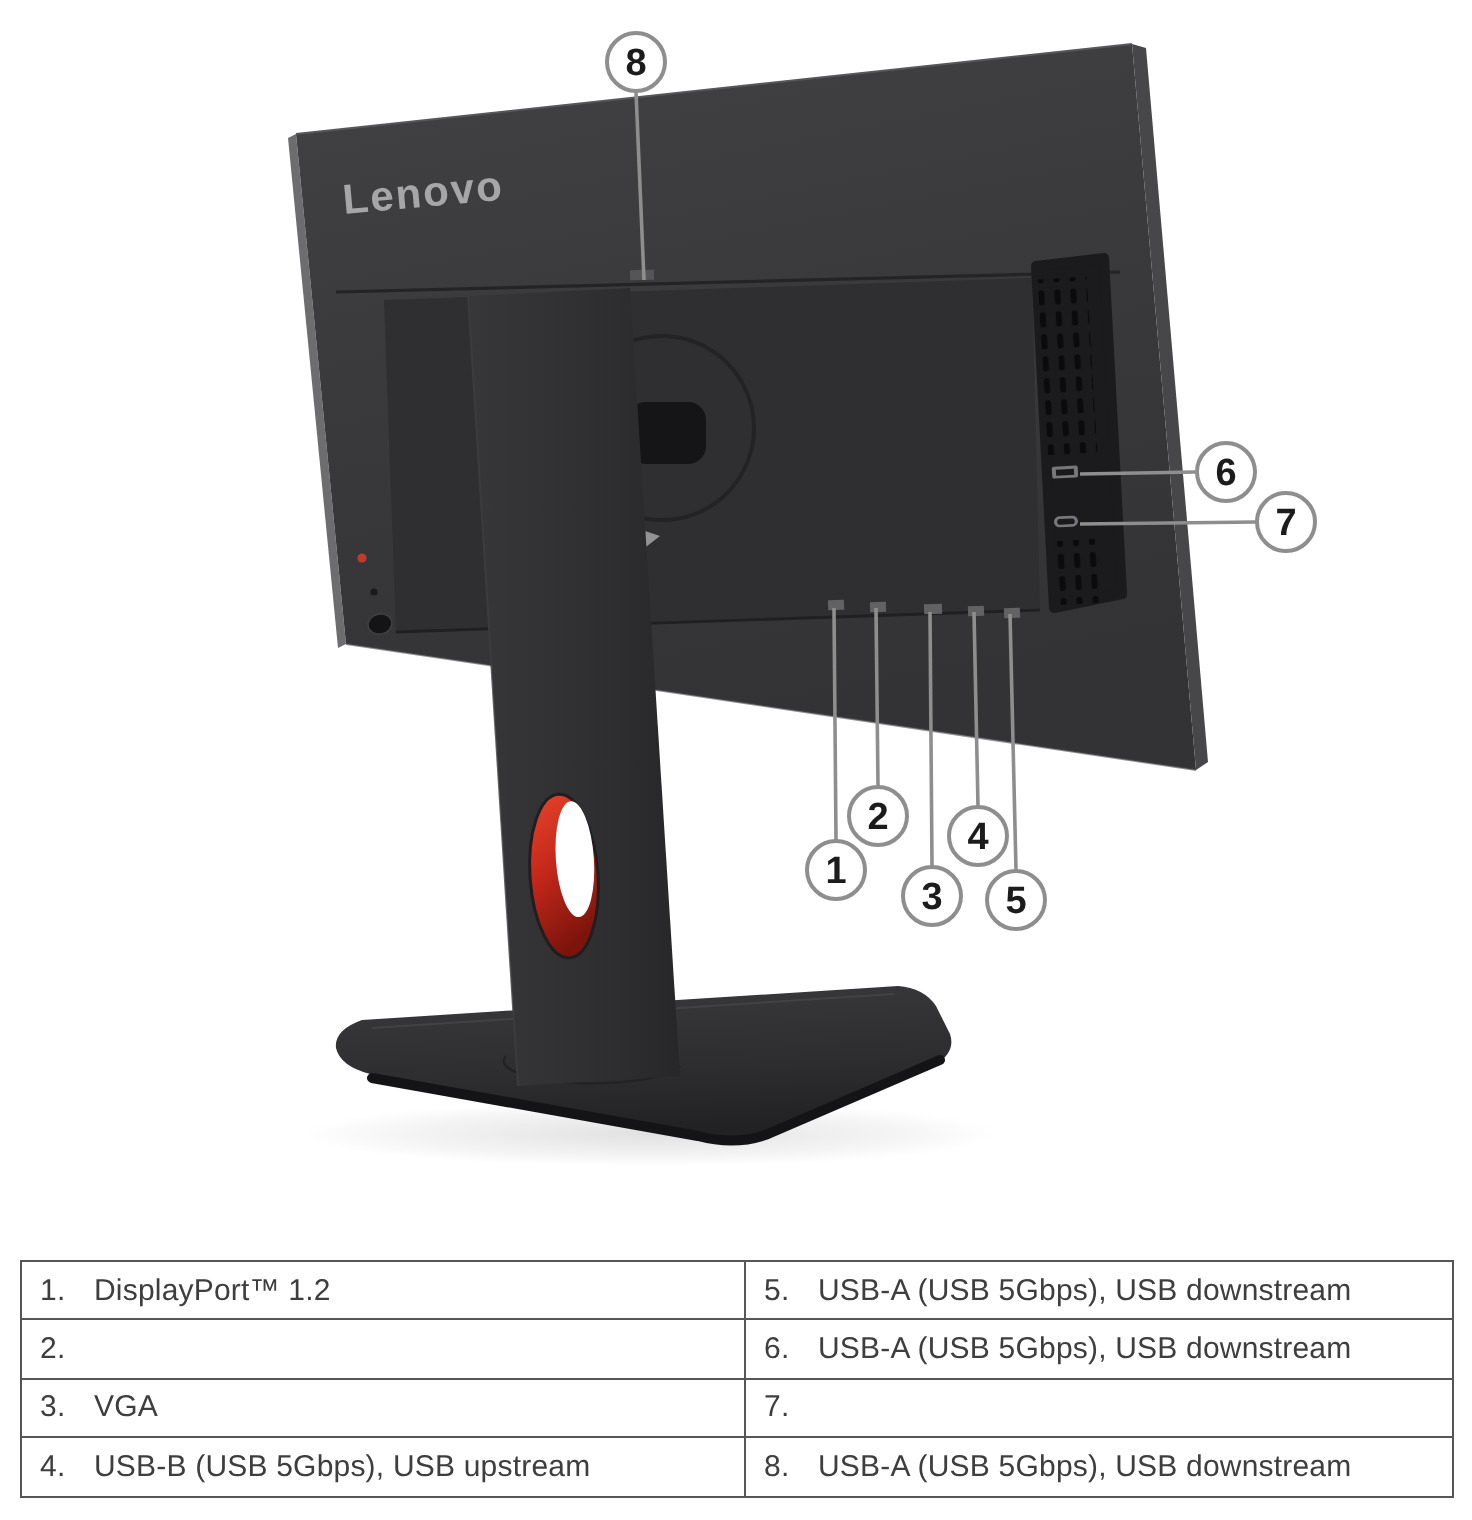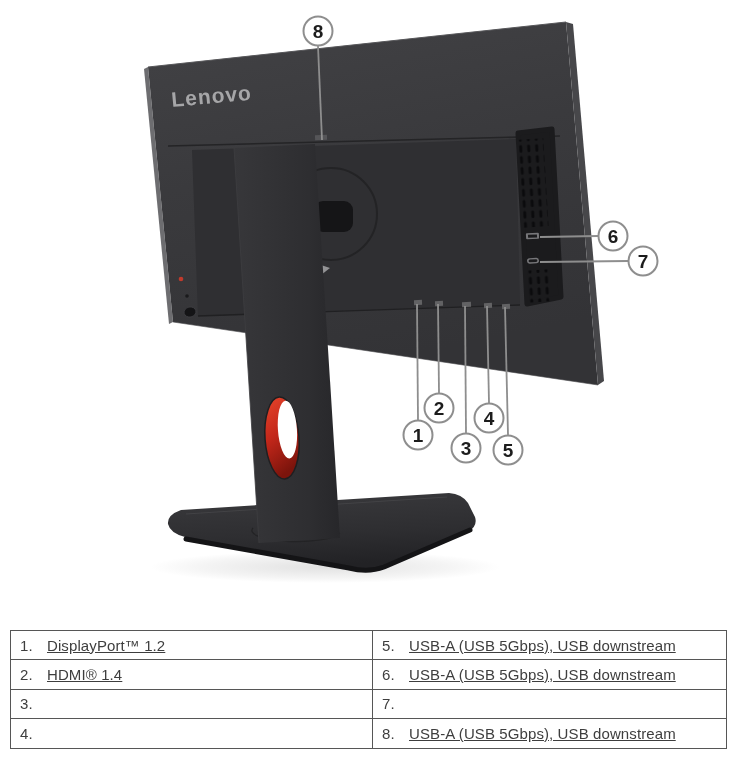--- a/index.html
+++ b/index.html
@@ -16,21 +16,21 @@
     grid-auto-flow:row;background:#fff;
   }
   .cell{
     display:flex;align-items:center;box-sizing:border-box;
     padding-left:9px;font-size:15px;color:#3e3e3e;letter-spacing:.1px;
     border-bottom:1.4px solid #565656;white-space:nowrap;overflow:hidden;
   }
   .cell.colL{border-right:1.4px solid #565656;}
   .cell.lastrow{border-bottom:none;}
   .cell .num{width:27px;flex:0 0 27px;}
-  .cell .lbl{flex:1;text-decoration:underline;}
+  .cell .lbl{flex:1;}
   svg text{font-family:"Liberation Sans",sans-serif;}
   .callout-num{font-size:19px;font-weight:700;fill:#1c1c1c;}
   .logo-text{font-size:21px;font-weight:600;fill:#a6a6a8;letter-spacing:1px;}
 </style>
 </head>
 <body>
 
 <div class="stage">
 
   <svg class="illustration" viewBox="0 0 736 620">
@@ -186,34 +186,35 @@
     <div class="cell colL">
       <span class="num">1.</span>
       <span class="lbl">DisplayPort™ 1.2</span>
     </div>
     <div class="cell">
       <span class="num">5.</span>
       <span class="lbl">USB-A (USB 5Gbps), USB downstream</span>
     </div>
     <div class="cell colL">
       <span class="num">2.</span>
-      <span class="lbl">HDMI® 1.4</span>
     </div>
     <div class="cell">
       <span class="num">6.</span>
       <span class="lbl">USB-A (USB 5Gbps), USB downstream</span>
     </div>
     <div class="cell colL">
       <span class="num">3.</span>
+      <span class="lbl">VGA</span>
     </div>
     <div class="cell">
       <span class="num">7.</span>
     </div>
     <div class="cell colL lastrow">
       <span class="num">4.</span>
+      <span class="lbl">USB-B (USB 5Gbps), USB upstream</span>
     </div>
     <div class="cell lastrow">
       <span class="num">8.</span>
       <span class="lbl">USB-A (USB 5Gbps), USB downstream</span>
     </div>
   </div>
 
 </div>
 
 </body></html>

